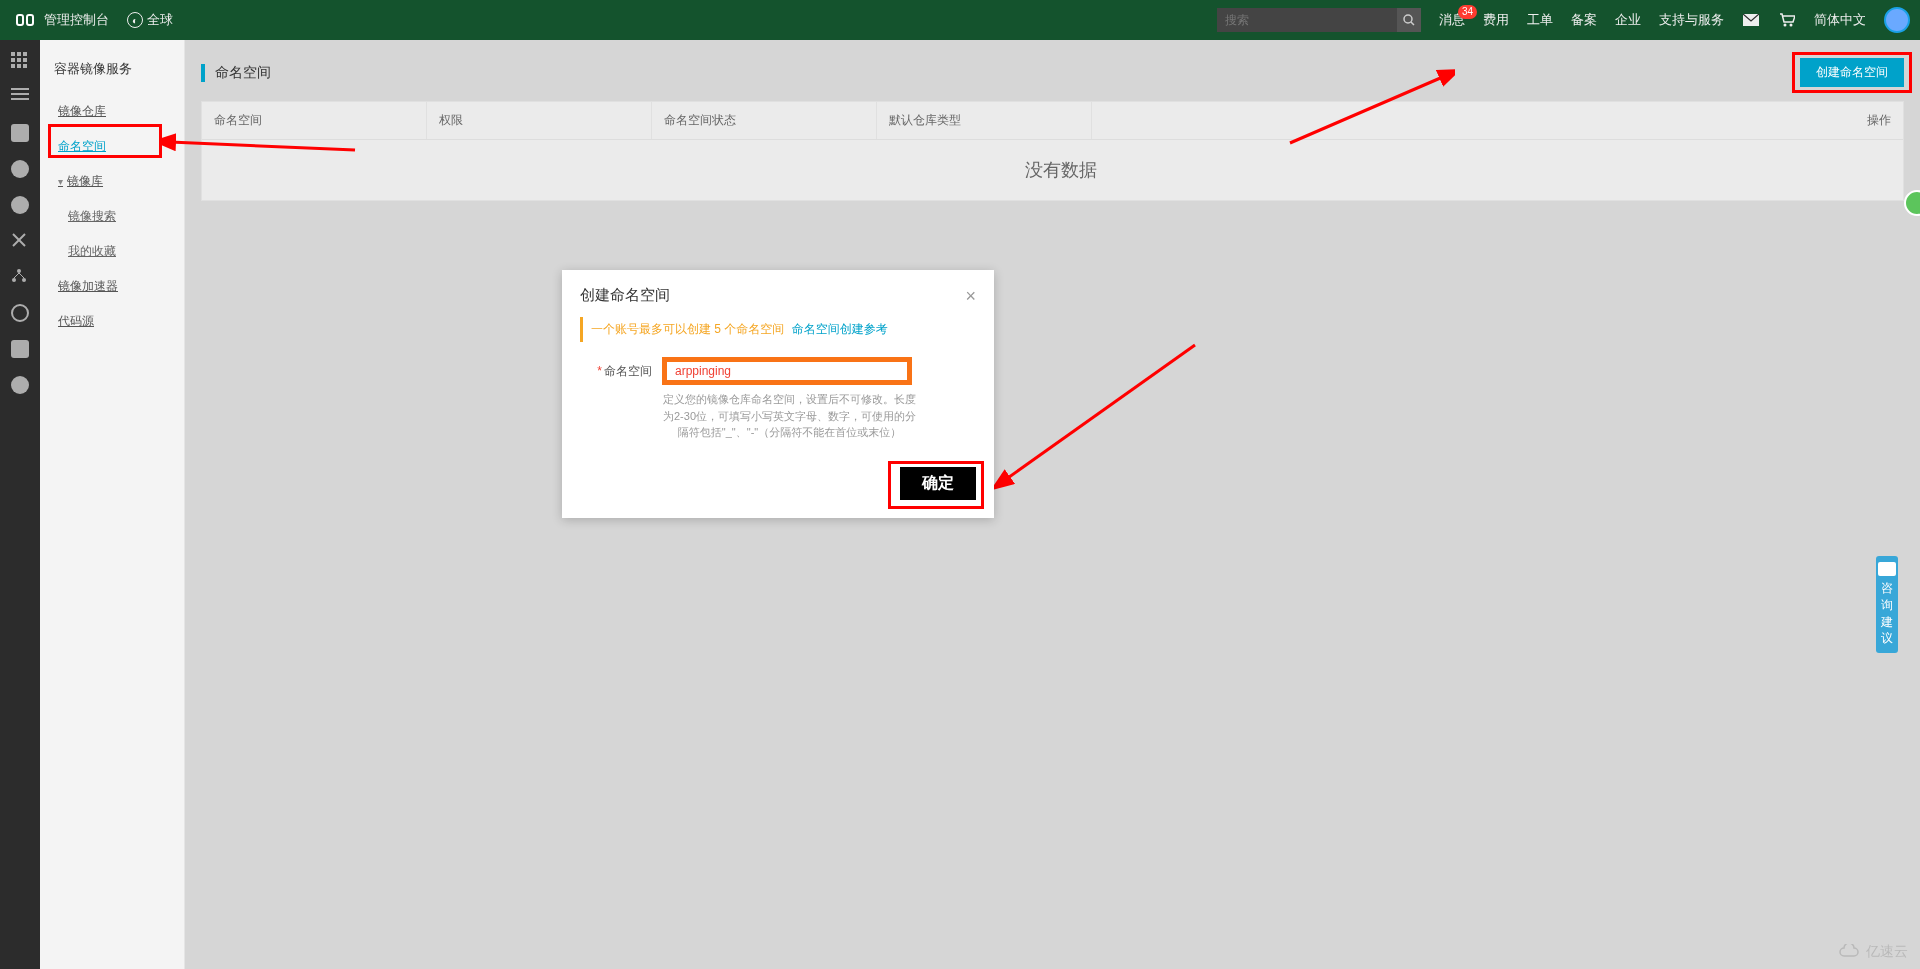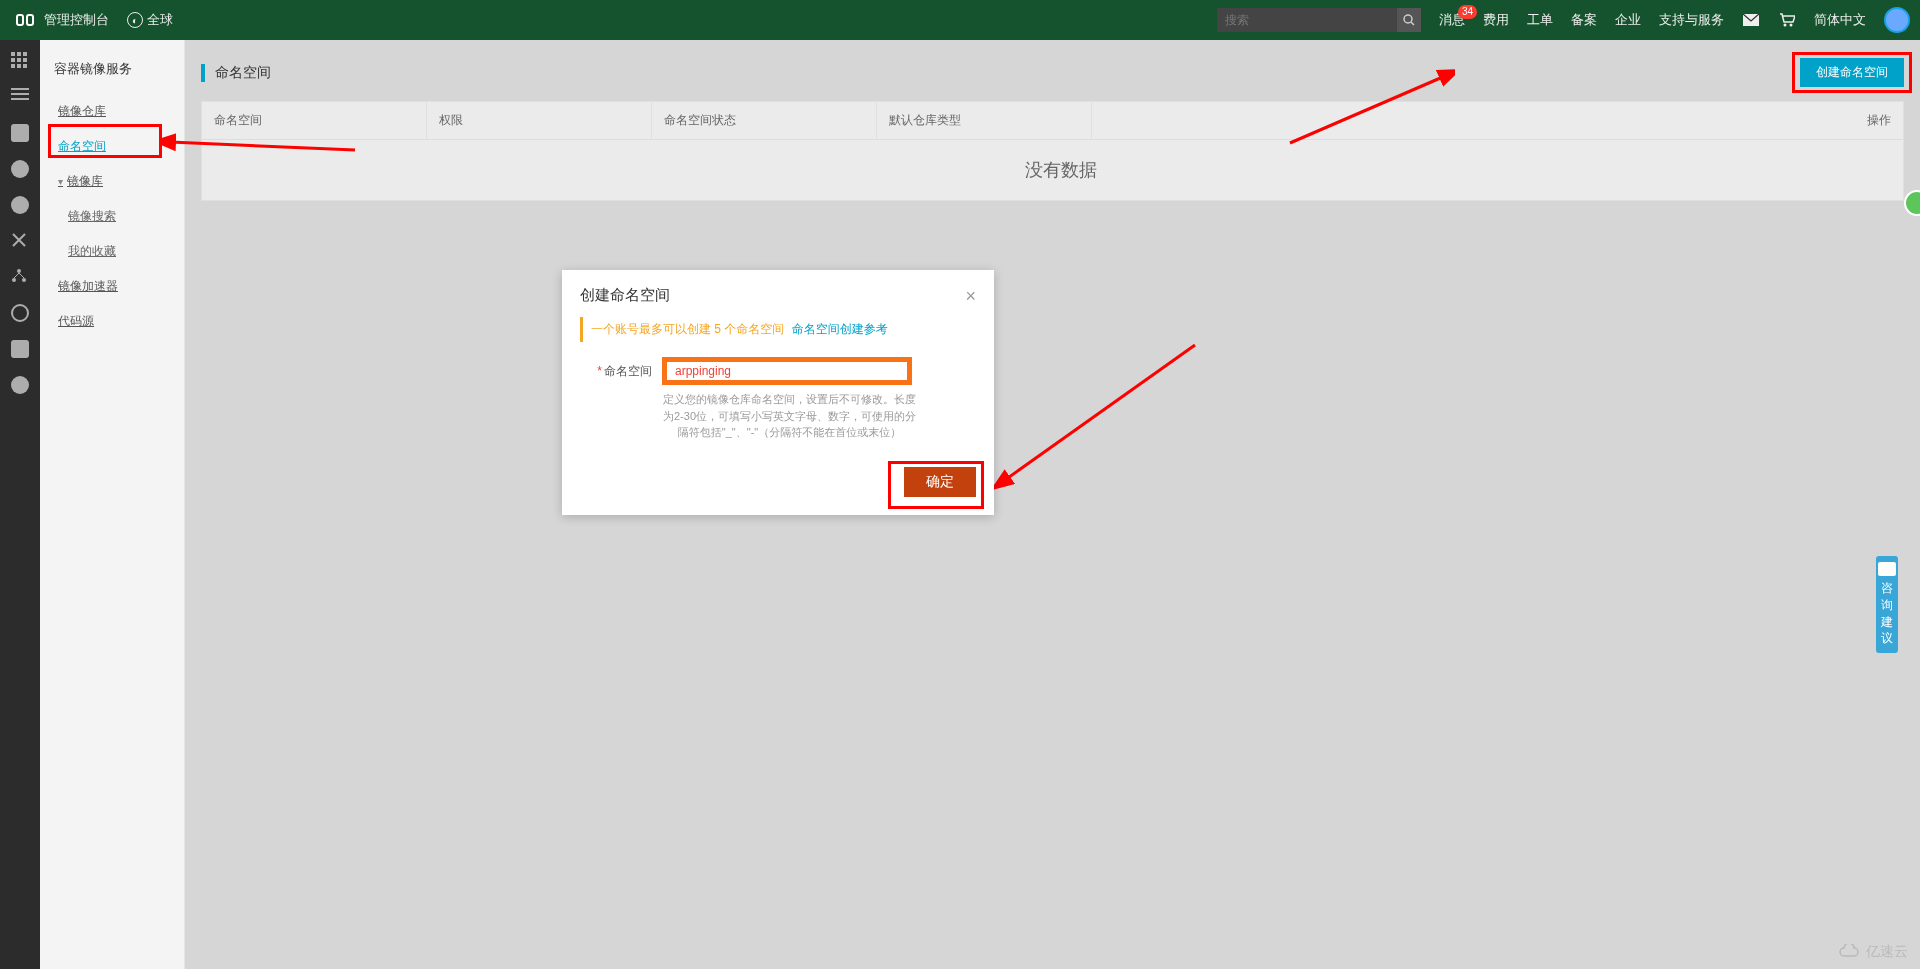--- a/index.html
+++ b/index.html
@@ -58,21 +58,21 @@
   .modal-note { margin:0 18px 14px; border-left:3px solid #f5a623; background:#fff; padding:4px 8px; font-size:12px; color:#f5a623; }
   .modal-note a { color:#00a2ca; text-decoration:none; margin-left:4px; }
   .modal-body { padding:1px 18px 10px; }
   .form-row { display:flex; align-items:flex-start; margin-bottom:6px; }
   .form-label { width:72px; text-align:right; font-size:12px; color:#555; padding-top:6px; }
   .form-label .req { color:#f04134; margin-right:2px; }
   .form-field { flex:1; margin-left:10px; }
   .form-field input { width:250px; height:28px; border:5px solid #f97316; padding:0 8px; font-size:12px; color:#f04134; outline:none; }
   .form-hint { font-size:11px; color:#999; margin-top:6px; line-height:1.5; width:255px;text-align:center; }
   .modal-footer { padding:10px 18px 18px; text-align:right; position:relative; }
-  .ok-btn { background:#c2410c; color:#fff; border:none; padding:6px 22px; font-size:14px; cursor:pointer; }
+  .ok-btn { background:#000000; color:#fff; border:none; padding:6px 22px; font-size:16px; cursor:pointer;font-weight:bold; }
   .ok-redbox { position:absolute; top:4px; right:10px; width:96px; height:48px; border:3px solid #ff0000; pointer-events:none; }
 
   
   .arrow { position:absolute; pointer-events:none; z-index:55; }
 
   
   .side-green { position:absolute; right:-10px; top:190px; width:26px;height:26px; background:#5cc55c; border-radius:50%; border:2px solid #fff; z-index:35;}
 
   
   .consult { position:absolute; right:22px; top:556px; width:22px; background:#38a7d8; color:#fff; font-size:12px; text-align:center; padding:6px 2px; border-radius:3px; z-index:35; line-height:1.4;}

